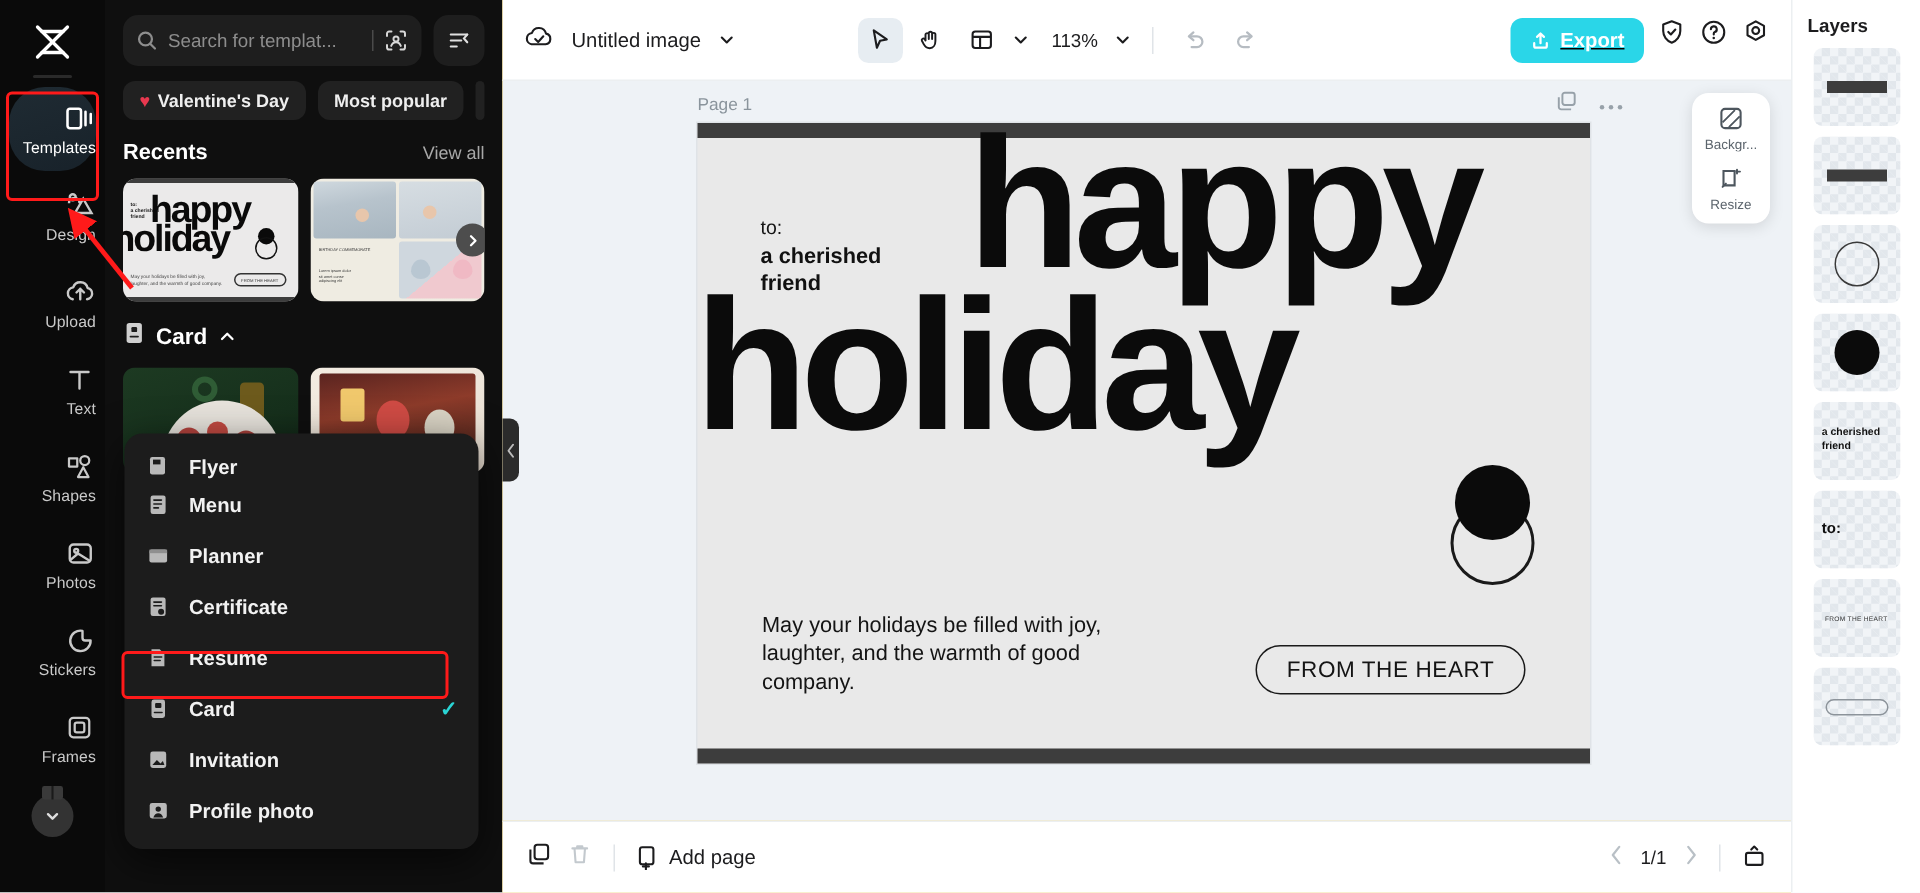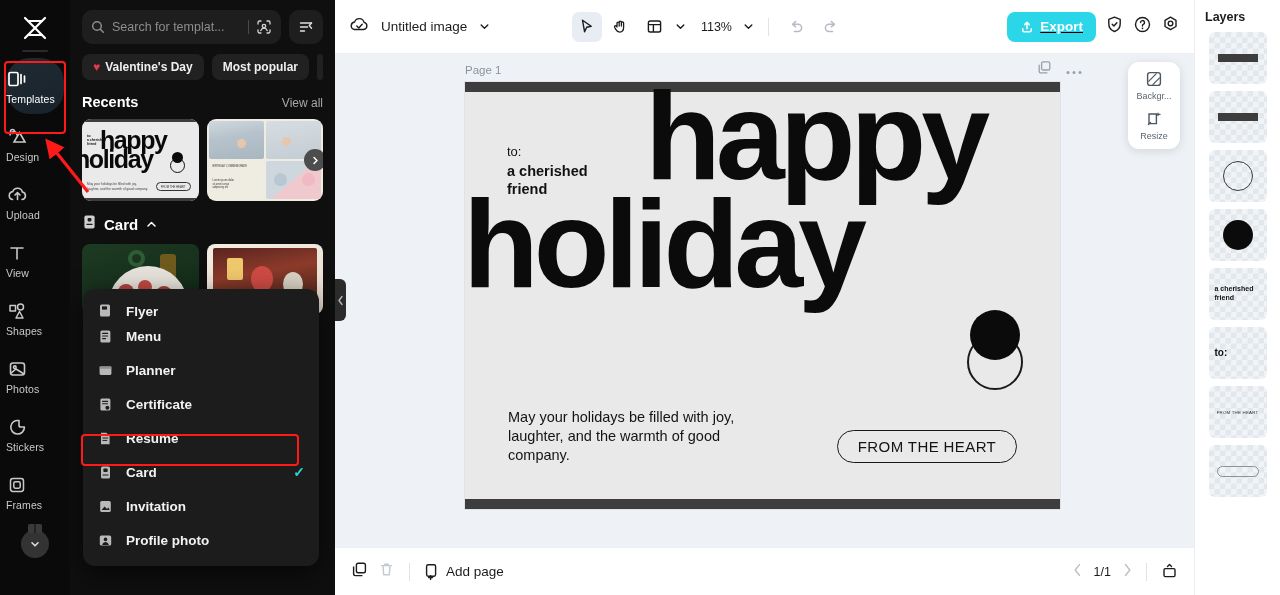--- a/index.html
+++ b/index.html
@@ -14,21 +14,21 @@
   
   .rail {
     width: 70px; height: 595px; background: #0a0a0a;
     display: flex; flex-direction: column; align-items: center;
     padding-top: 10px; flex: 0 0 70px; position: relative;
   }
   .rail-logo { width: 40px; height: 36px; display:flex; align-items:center; justify-content:center; margin-bottom: 2px;}
   .rail-sep { width: 26px; height: 2px; background: #2a2a2a; border-radius: 1px; margin: 2px 0 6px; }
   .rail-item {
     width: 58px; height: 56px; border-radius: 24px;
-    display: flex; flex-direction: column; align-items: flex-start; justify-content: center;
+    display: flex; flex-direction: column; align-items: flex-end; justify-content: center;
     gap: 3px; margin-bottom: 2px; cursor: pointer;
   }
   .rail-item .ri-ic { width: 22px; height: 22px; display:flex; align-items:center; justify-content:center; }
   .rail-item .ri-lb { font-size: 10.5px; color: #c9c9c9; letter-spacing: .1px; }
   .rail-item.active { background: linear-gradient(160deg,#1f2b33,#18222a); }
   .rail-item.active .ri-lb { color: #ffffff; }
   .rail-more {
     width: 28px; height: 28px; border-radius: 50%; background: #333;
     display: flex; align-items: center; justify-content: center; margin-top: 8px;
     position: relative;
@@ -145,21 +145,21 @@
     height: 54px; flex: 0 0 54px; background: #fff; border-bottom: 1px solid #eceff1;
     display: flex; align-items: center; padding: 0 14px; gap: 0px;
   }
   .tb-left { display: flex; align-items: center; gap: 11px; }
   .doc-title { font-size: 13.5px; color: #1c1c1e; }
   .tb-center { display:flex; align-items:center; gap: 4px; margin-left: auto; margin-right: auto;}
   .tool-btn { width: 30px; height: 30px; border-radius: 7px; display:flex; align-items:center; justify-content:center; }
   .tool-btn.sel { background: #e7edf2; }
   .zoom-val { font-size: 12.5px; color: #1c1c1e; margin-left: 10px;}
   .vsep { width: 1px; height: 18px; background: #e0e4e8; margin: 0 9px; }
-  .tb-right { display:flex; align-items:center; gap: 9px; margin-left:auto;text-decoration:underline;}
+  .tb-right { display:flex; gap: 9px; margin-left:auto;text-decoration:underline;}
   .export-btn {
     height: 30px; background: #2ad6e8; border-radius: 8px; color: #fff;
     font-size: 13.5px; font-weight: bold; display:flex; align-items:center; gap:6px; padding: 0 13px;
   }
 
   
   .canvas-wrap { flex: 1; background: #eef2f6; position: relative; overflow: hidden; }
   .page-label { position:absolute; left: 130px; top: 10px; font-size: 11.5px; color: #8a949c; }
   .page-acts { position:absolute; right: 112px; top: 6px; display:flex; align-items:center; gap: 14px; }
 
@@ -273,21 +273,21 @@
       </span>
       <span class="ri-lb">Upload</span>
     </div>
 
     <div class="rail-item">
       <span class="ri-ic">
         <svg width="18" height="18" viewBox="0 0 18 18" fill="none" stroke="#c9c9c9" stroke-width="1.6" stroke-linecap="round">
             <path d="M3 4h12M9 4v11"></path>
           </svg>
       </span>
-      <span class="ri-lb">View</span>
+      <span class="ri-lb">Text</span>
     </div>
 
     <div class="rail-item">
       <span class="ri-ic">
         <svg width="20" height="18" viewBox="0 0 20 18" fill="none" stroke="#c9c9c9" stroke-width="1.5" stroke-linejoin="round">
             <path d="M3 3.5h5.5v5.5H3z"></path>
             <circle cx="13.5" cy="5" r="3"></circle>
             <path d="M9 16 L12.5 9.5 L16 16 Z"></path>
           </svg>
       </span>

